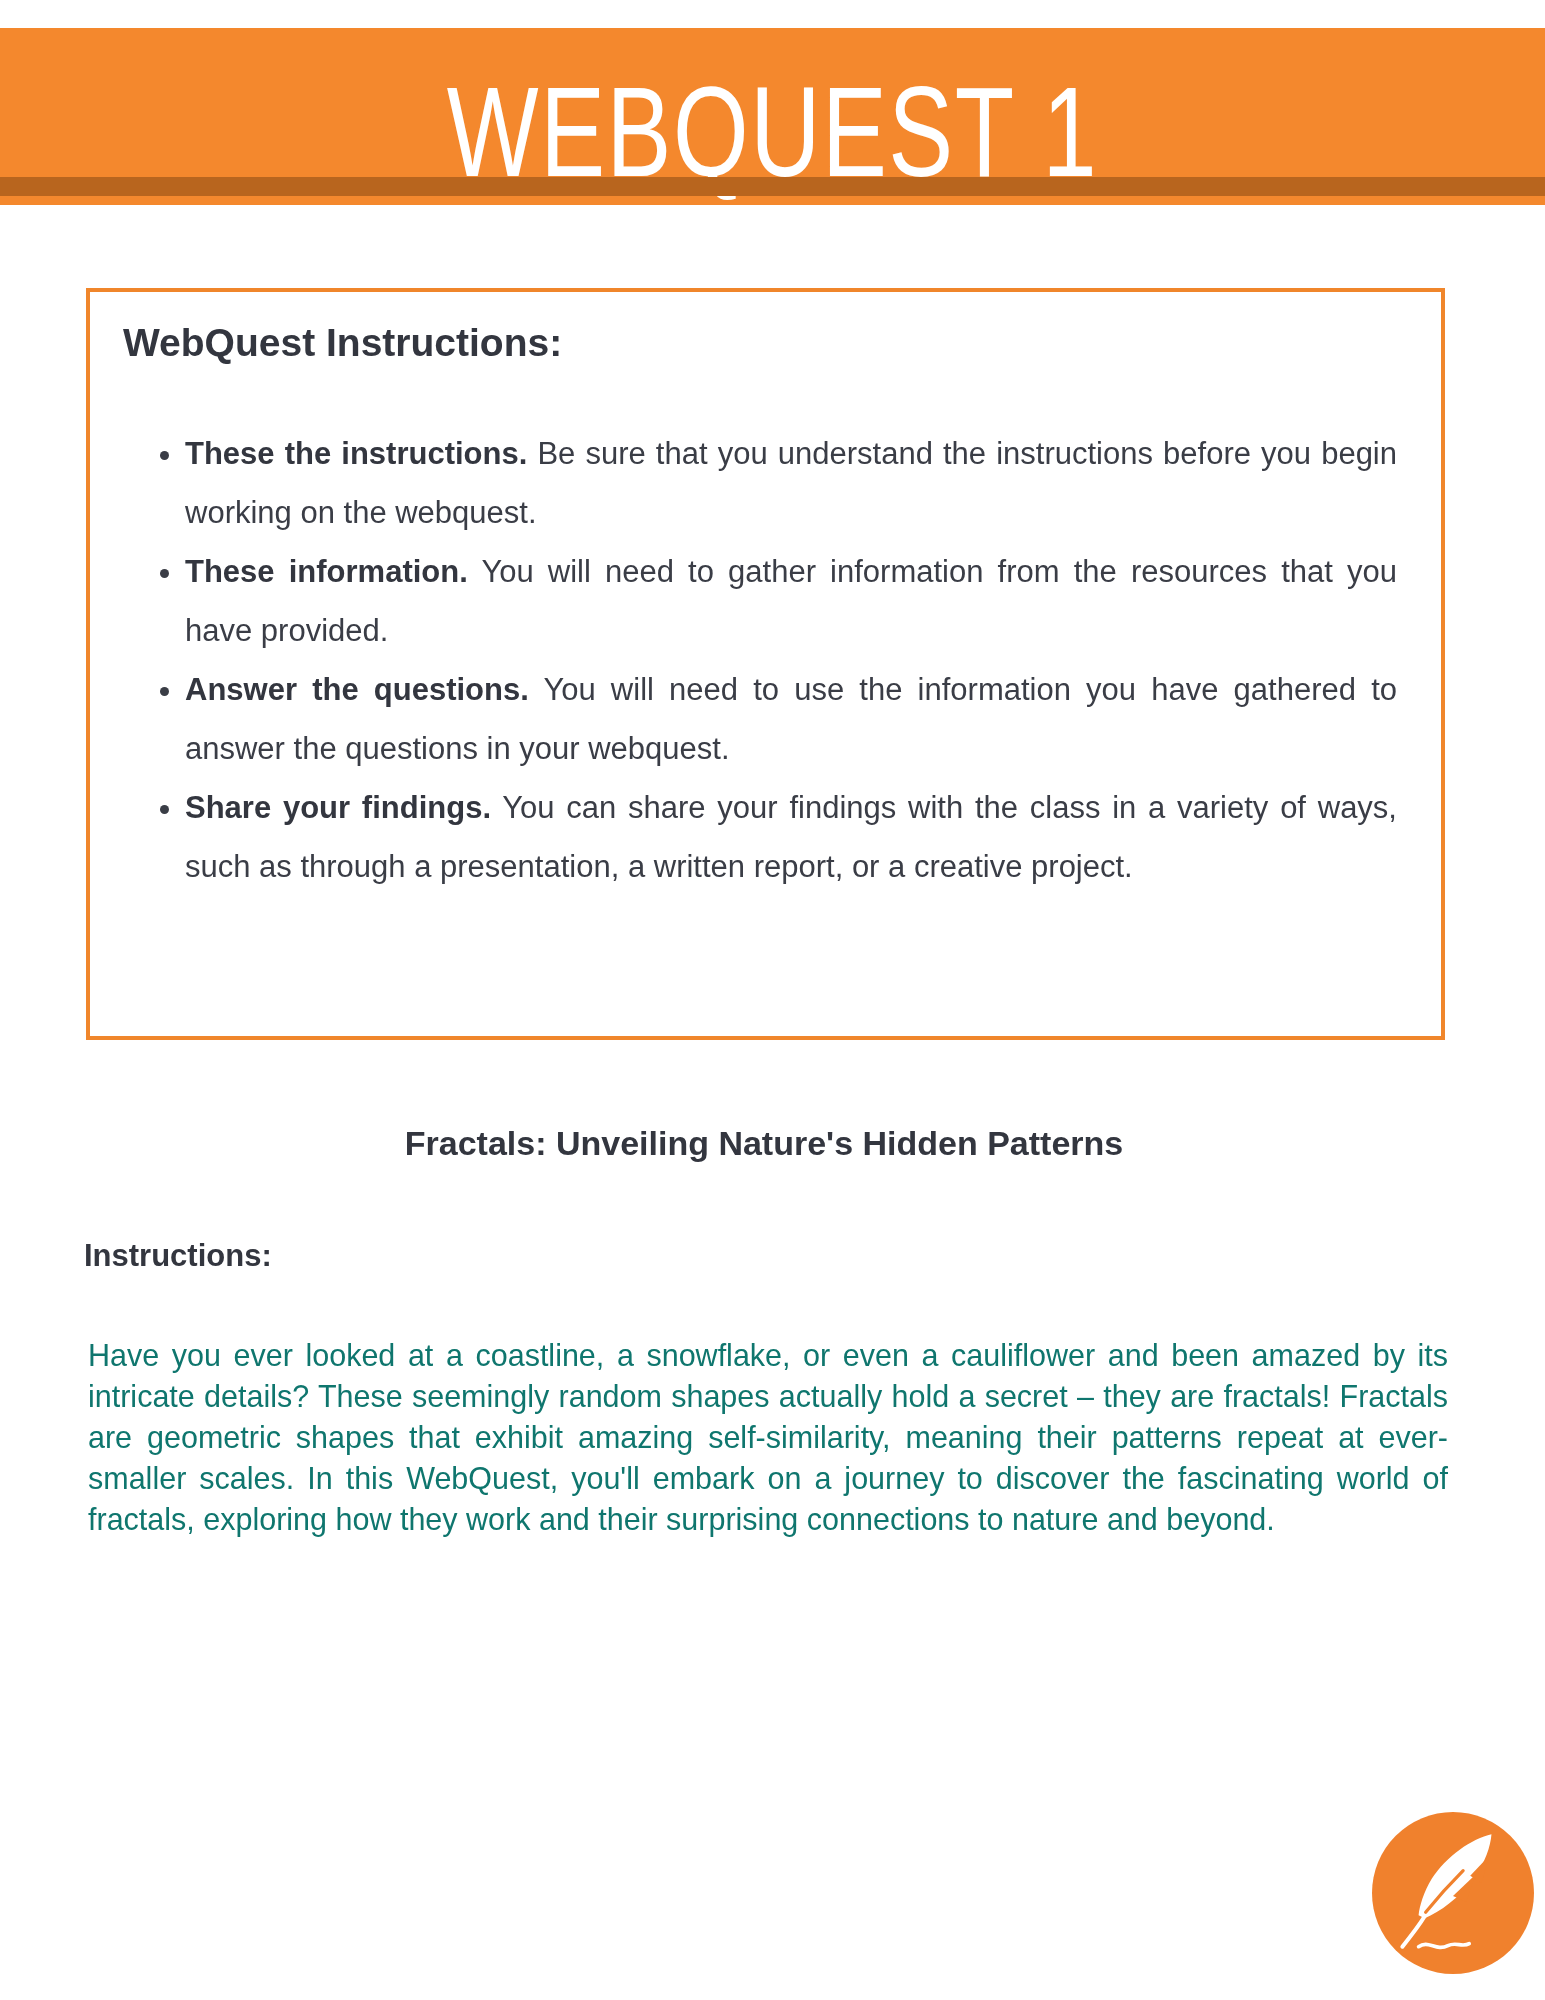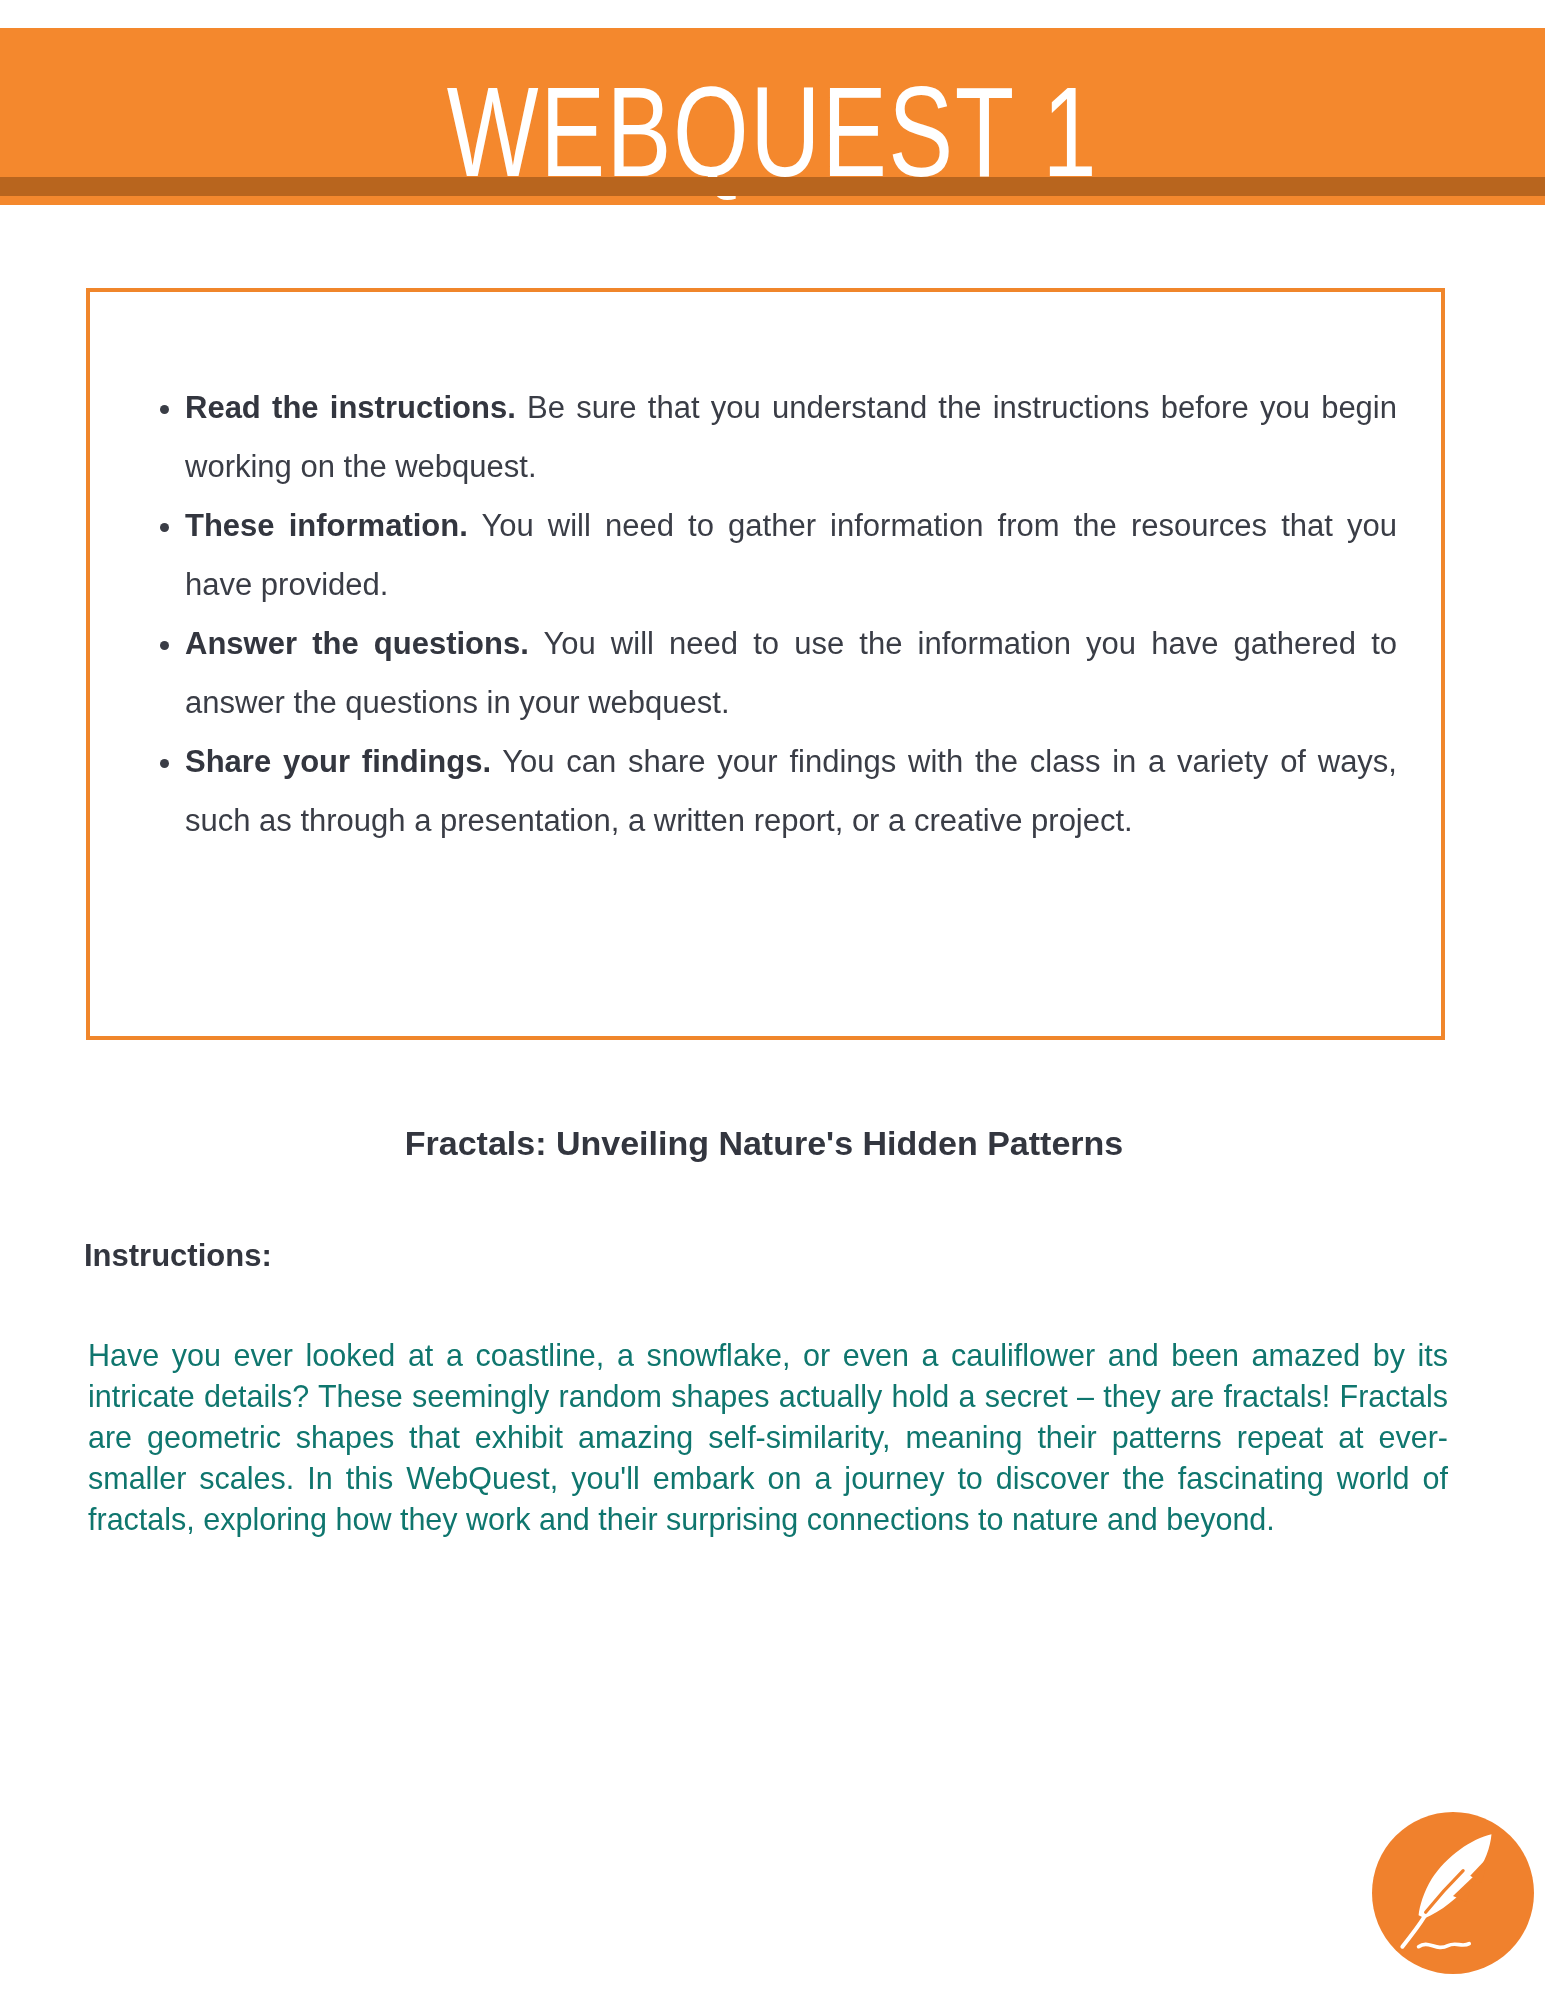--- a/index.html
+++ b/index.html
@@ -57,23 +57,24 @@
 </style>
 </head>
 <body>
 
 <header class="banner">
   <span class="banner-title">WEBQUEST 1</span>
 </header>
 <div class="banner-strip"></div>
 
 <section class="instr-box">
+  <h2 class="instr-heading">WebQuest Instructions:</h2>
   <ul class="instr-list">
     <li>
-      <span class="lead">Read the instructions.</span><span> Be sure that you understand the instructions before you begin working on the webquest.</span>
+      <span class="lead">These the instructions.</span><span> Be sure that you understand the instructions before you begin working on the webquest.</span>
     </li>
     <li>
       <span class="lead">These information.</span><span> You will need to gather information from the resources that you have provided.</span>
     </li>
     <li>
       <span class="lead">Answer the questions.</span><span> You will need to use the information you have gathered to answer the questions in your webquest.</span>
     </li>
     <li>
       <span class="lead">Share your findings.</span><span> You can share your findings with the class in a variety of ways, such as through a presentation, a written report, or a creative project.</span>
     </li>

